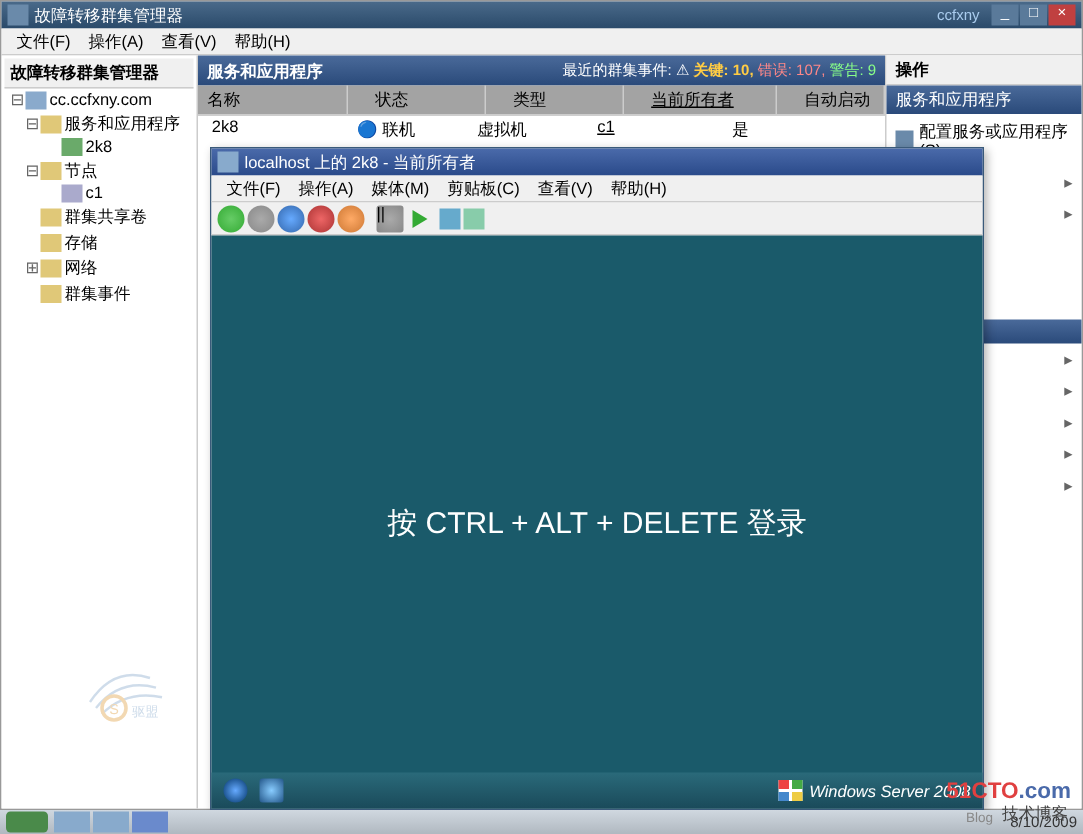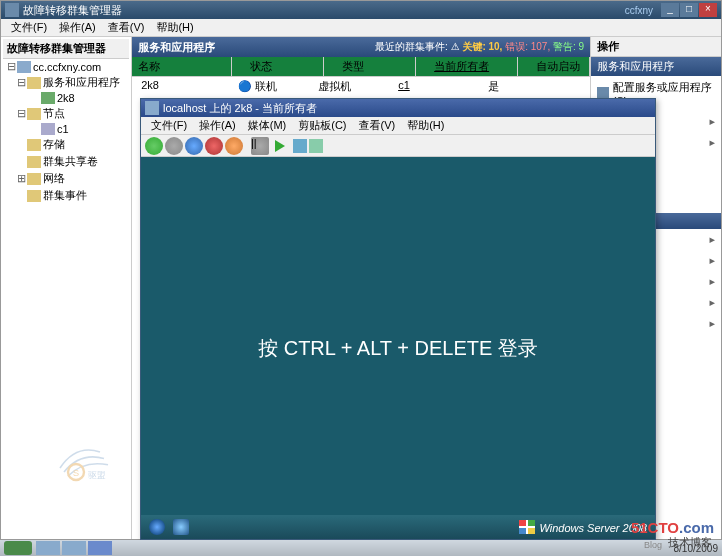--- a/index.html
+++ b/index.html
@@ -29,21 +29,21 @@
 .ticon.folder { background: #e0c878; }
 .ticon.vm { background: #6aaa6a; }
 .ticon.node { background: #aaaacc; }
 
 .center-panel { flex: 1; background: #fff; display: flex; flex-direction: column; }
 .panel-header { height: 20px; background: linear-gradient(#4a6a9a, #2a4a7a); color: #fff; display: flex; align-items: center; padding: 0 6px; font-size: 11px; font-weight: bold; }
 .panel-header .events { margin-left: auto; font-weight: normal; font-size: 10px; }
 .panel-header .warn { color: #ffcc44; font-weight: bold; }
 .panel-header .err { color: #ff8888; }
 .panel-header .alert { color: #88ff88; }
-.grid-header { display: flex; background: #15803d; border-bottom: 1px solid #ccc; font-size: 11px; gap: 12px; }
+.grid-header { display: flex; background: #a3a3a3; border-bottom: 1px solid #ccc; font-size: 11px; gap: 12px; }
 .grid-header div { padding: 2px 6px; border-right: 1px solid #ccc; }
 .grid-row { display: flex; font-size: 11px; }
 .grid-row div { padding: 2px 6px; }
 .col1 { width: 100px; } .col2 { width: 80px; } .col3 { width: 80px; } .col4 { width: 90px; text-decoration: underline; } .col5 { width: 60px; }
 
 .actions-panel { width: 140px; background: #fff; border-left: 1px solid #ccc; }
 .actions-header { height: 20px; background: #f0f0f0; padding: 2px 6px; font-weight: bold; border-bottom: 1px solid #ccc; }
 .actions-sub { background: linear-gradient(#4a6a9a, #2a4a7a); color: #fff; padding: 2px 6px; font-size: 11px; }
 .action-item { padding: 4px 6px; font-size: 11px; cursor: pointer; display: flex; align-items: center; }
 .action-item .aicon { width: 14px; height: 14px; background: #6a8aaa; margin-right: 4px; }
@@ -130,26 +130,26 @@
           <span>节点</span>
         </div>
       <div class="tree-node l2">
           <span class="exp"></span>
           <span class="ticon node"></span>
           <span>c1</span>
         </div>
       <div class="tree-node l1">
           <span class="exp"></span>
           <span class="ticon folder"></span>
+          <span>群集共享卷</span>
+        </div>
+      <div class="tree-node l1">
+          <span class="exp"></span>
+          <span class="ticon folder"></span>
           <span>存储</span>
-        </div>
-      <div class="tree-node l1">
-          <span class="exp"></span>
-          <span class="ticon folder"></span>
-          <span>群集共享卷</span>
         </div>
       <div class="tree-node l1">
           <span class="exp">⊞</span>
           <span class="ticon folder"></span>
           <span>网络</span>
         </div>
       <div class="tree-node l1">
           <span class="exp"></span>
           <span class="ticon folder"></span>
           <span>群集事件</span>

